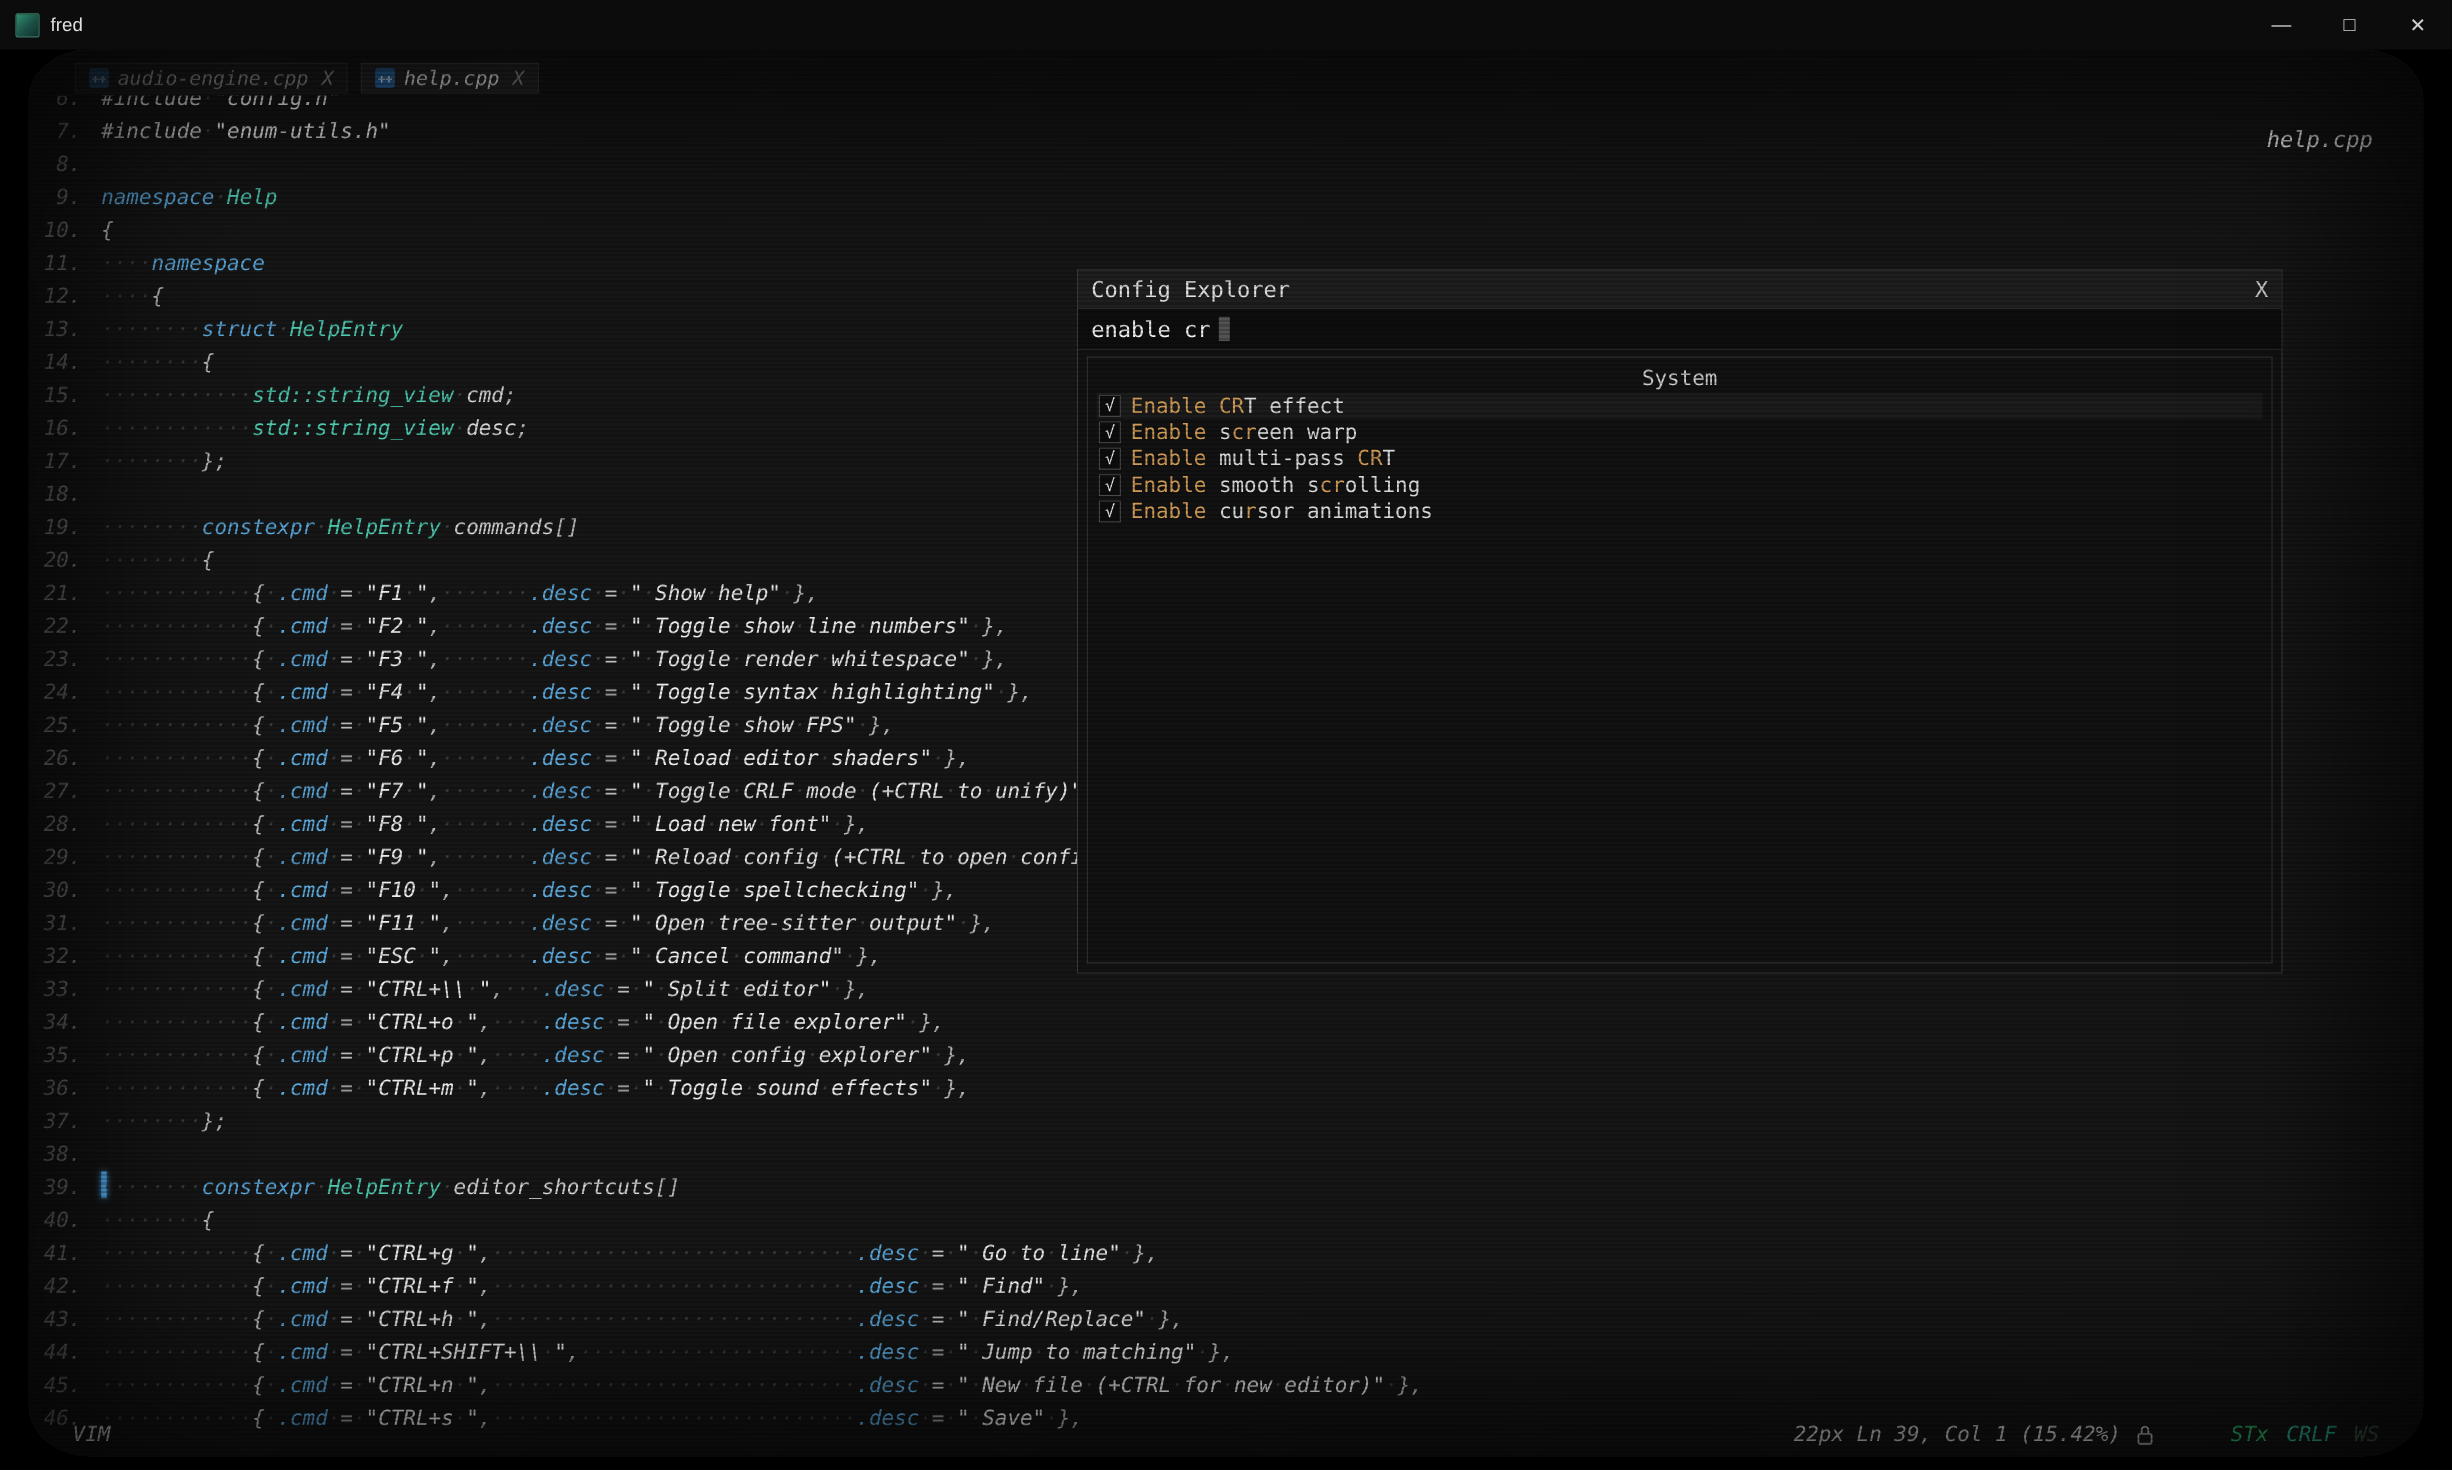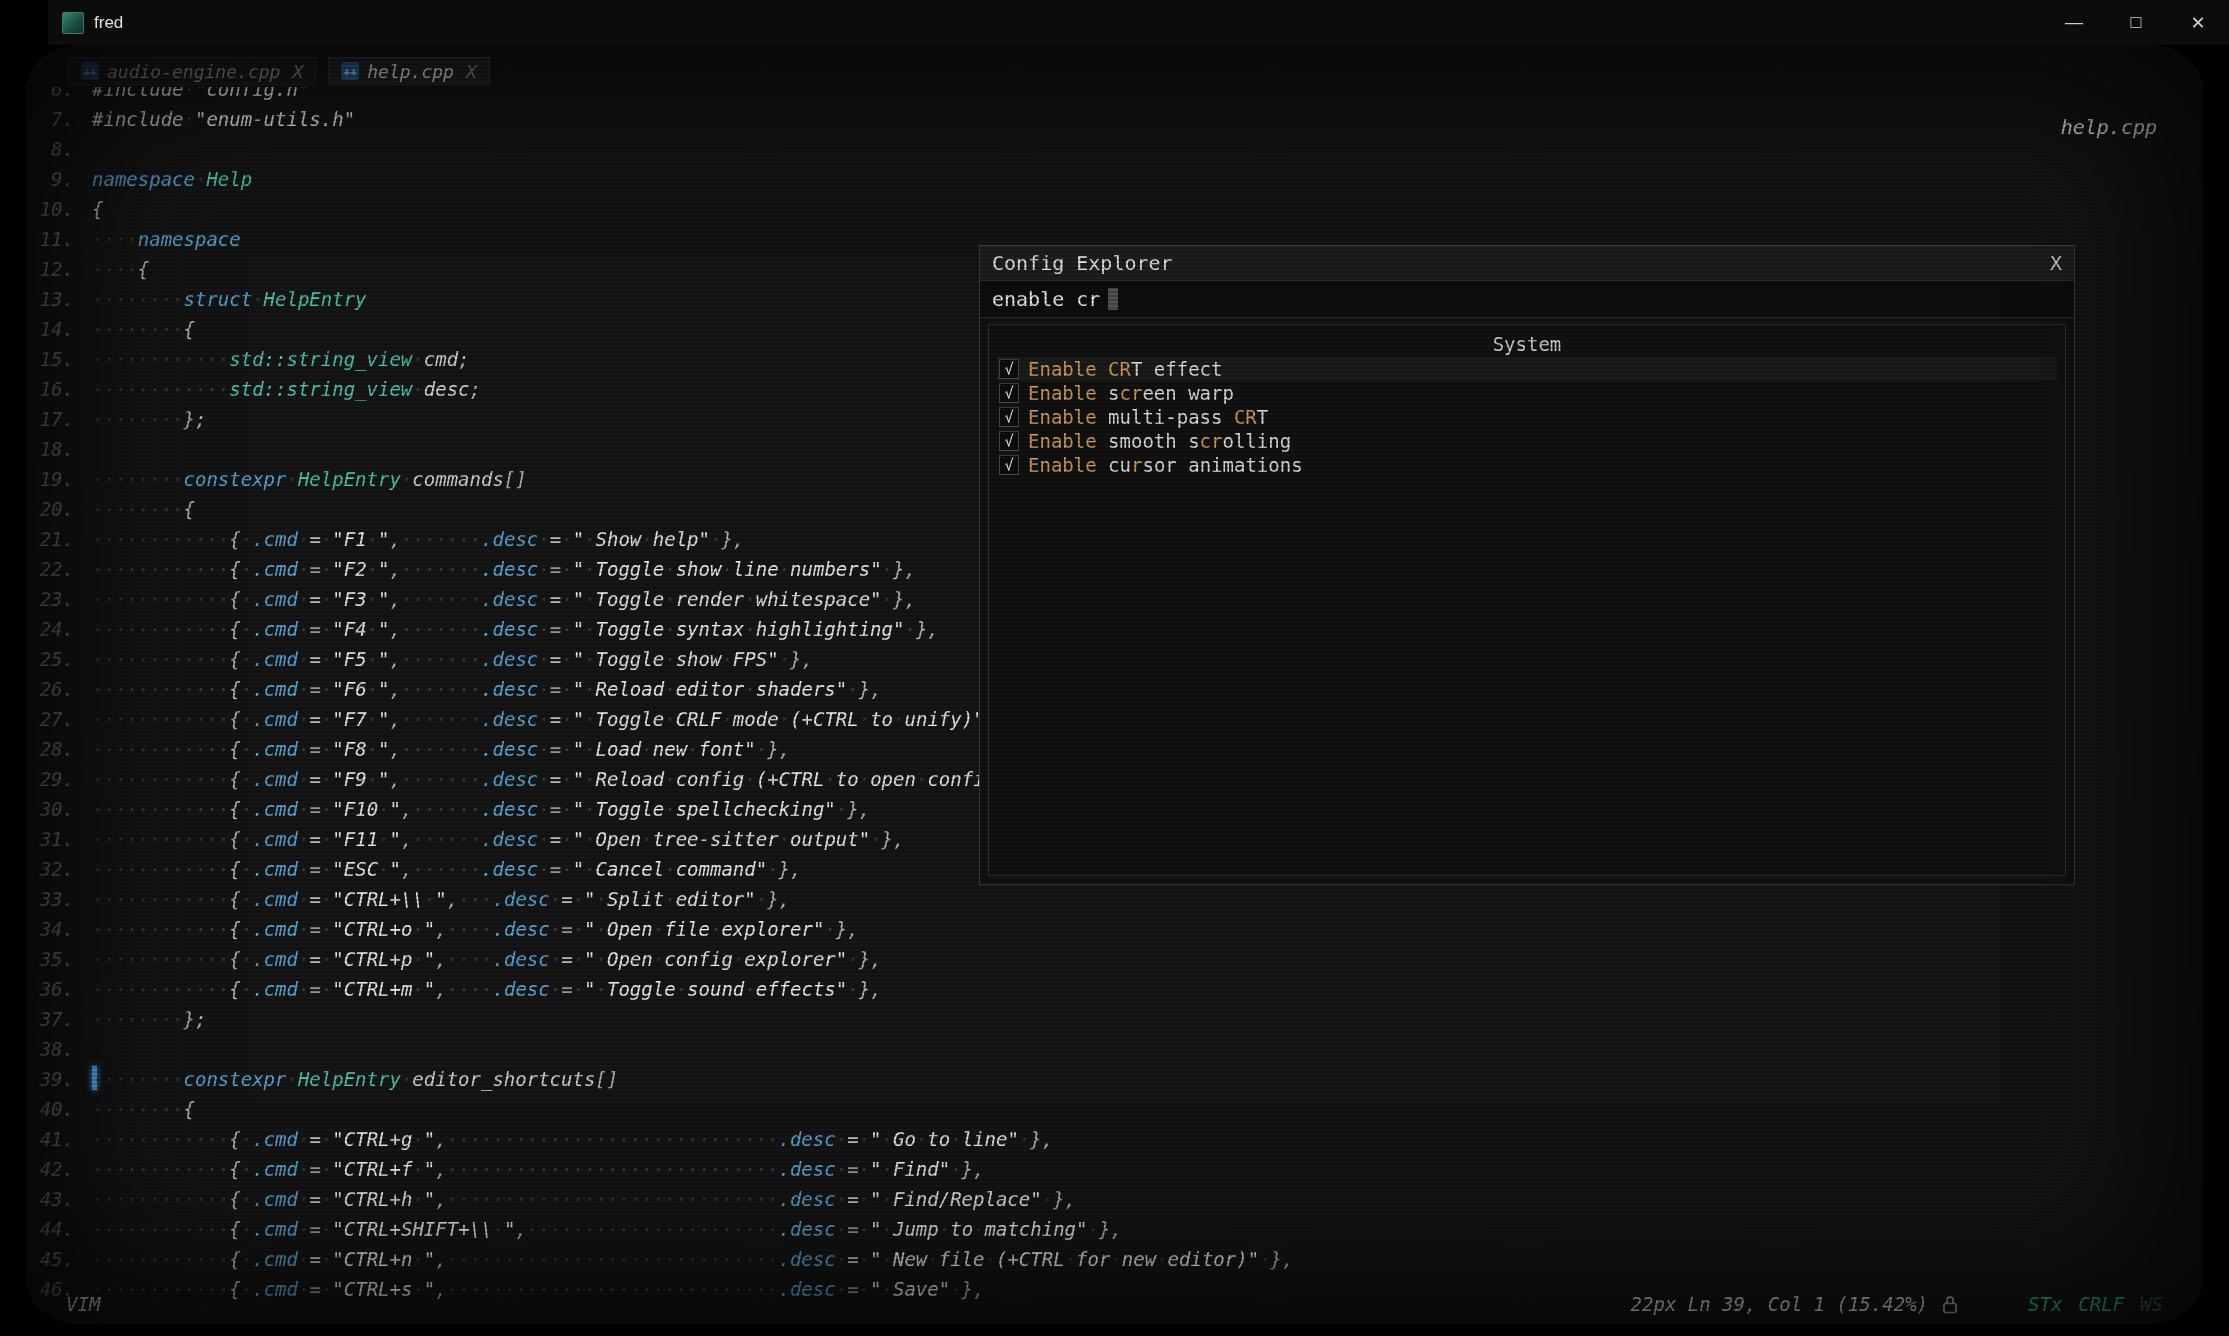--- a/index.html
+++ b/index.html
@@ -2,21 +2,21 @@
 <html><head>
 <meta charset="utf-8">
 <style>
   html,body{margin:0;padding:0;background:#000;}
   body{width:2229px;height:1336px;overflow:hidden;position:relative;
        font-family:"DejaVu Sans Mono",monospace;}
 
   
   .titlebar{position:absolute;top:0;left:0;right:0;height:45px;background:#0c0c0c;
             display:flex;align-items:center;color:#e0e0e0;
-            font-family:"Liberation Sans",sans-serif;font-size:17px;z-index:20;margin-left:48px;}
+            font-family:"Liberation Sans",sans-serif;font-size:17px;z-index:20;}
   .app-icon{width:20px;height:20px;margin:0 10px 0 14px;border-radius:2px;
             background:linear-gradient(135deg,#2f8f6f 0%,#1c4f46 55%,#10312c 100%);
             border:1px solid #3b7a66;display:inline-block;}
   .win-controls{margin-left:auto;display:flex;}
   .wc{width:62px;height:45px;display:flex;align-items:center;justify-content:center;
       color:#cfcfcf;font-size:18px;cursor:default;}
 
   
   .screen{position:absolute;left:26px;right:26px;top:45px;bottom:12px;
           background:#161616;border-radius:56px/46px;overflow:hidden;}

